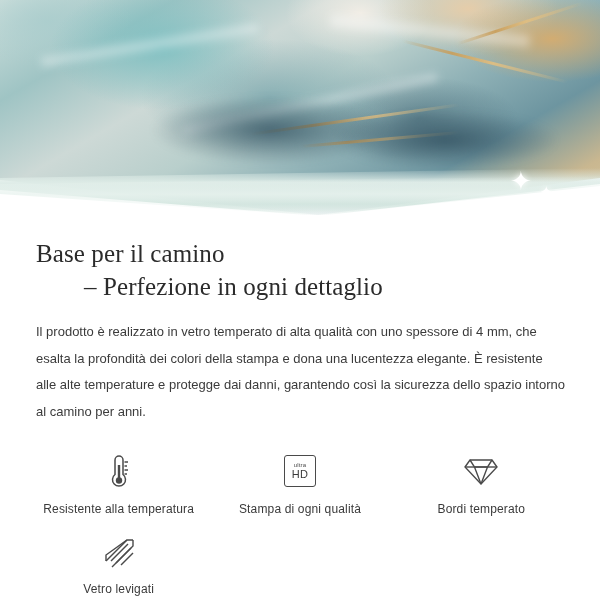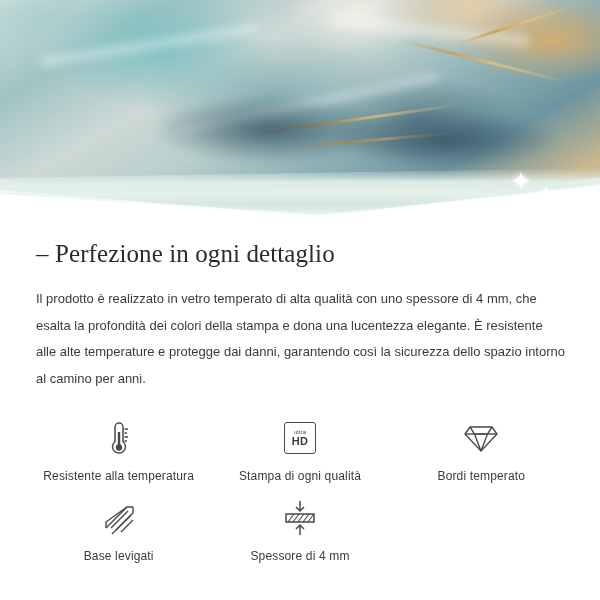--- a/index.html
+++ b/index.html
@@ -95,21 +95,21 @@
   
   .headline {
     margin: 22px 0 0 36px;
     font-family: "Liberation Serif", serif;
     font-size: 25px;
     line-height: 1.32;
     color: #2b2b2b;
     font-weight: 400;
     letter-spacing: 0.1px;
   }
-  .headline .l2 { display: block; }
+  .headline .l2 { display: block; margin-left: 48px; }
 
   
   .para {
     margin: 16px 36px 0 36px;
     width: 530px;
     font-size: 13px;
     line-height: 2.05;
     color: #3b3b3b;
     text-align: left;
   }
@@ -153,21 +153,21 @@
     justify-content: center;
     line-height: 1;
   }
   .hd-top {
     font-size: 6px;
     color: #4a4a4a;
     letter-spacing: 0.2px;
   }
   .hd-bottom {
     font-size: 11px;
-    font-weight: bold;
+    font-weight: normal;
     color: #3a3a3a;
     letter-spacing: 0.2px;
     margin-top: 1px;
   }
 </style>
 </head>
 <body>
 
 <div class="page">
 
@@ -187,20 +187,21 @@
     <div class="hero-dark" style="left:330px; top:110px; width:230px; height:60px;"></div>
 
     <div class="glass-edge"></div>
     <div class="glass-edge2"></div>
 
     <div class="sparkle" style="left:510px; top:168px;">✦</div>
     <div class="sparkle small" style="left:540px; top:184px;">✦</div>
   </div>
 
   <div class="headline">
+    <span>Base per il camino</span>
     <span class="l2">– Perfezione in ogni dettaglio</span>
   </div>
 
   <div class="para">Il prodotto è realizzato in vetro temperato di alta qualità con uno spessore di 4 mm, che esalta la profondità dei colori della stampa e dona una lucentezza elegante. È resistente alle alte temperature e protegge dai danni, garantendo così la sicurezza dello spazio intorno al camino per anni.</div>
 
   <div class="features">
 
     <div class="feature">
       <div class="feature-icon">
         <svg width="34" height="40" viewBox="0 0 34 40" fill="none" stroke="#4a4a4a" stroke-width="1.5">
@@ -245,31 +246,18 @@
         <svg width="38" height="34" viewBox="0 0 38 34" fill="none" stroke="#4a4a4a" stroke-width="1.4">
           <path d="M5 26 L26 5 L33 5 L33 12 L12 33" stroke="none"></path>
           <path d="M6 27 L27 6"></path>
           <path d="M33 6 L33 12 L12 33"></path>
           <path d="M6 27 L6 21 L27 6 L33 6"></path>
           <path d="M11 27 L28 10"></path>
           <path d="M16 29 L31 14"></path>
           <path d="M21 31 L33 19"></path>
         </svg>
       </div>
-      <div class="feature-label">Base levigati</div>
-    </div>
-
-    <div class="feature">
-      <div class="feature-icon">
-        <svg width="40" height="40" viewBox="0 0 40 40" fill="none" stroke="#4a4a4a" stroke-width="1.5">
-          <line x1="20" y1="3" x2="20" y2="12"></line>
-          <path d="M16 9 L20 13 L24 9"></path>
-          <rect x="6" y="16" width="28" height="8"></rect>
-          <path d="M8 24 L14 16 M13 24 L19 16 M18 24 L24 16 M23 24 L29 16 M28 24 L33 17" stroke-width="1.1"></path>
-          <line x1="20" y1="37" x2="20" y2="28"></line>
-          <path d="M16 31 L20 27 L24 31"></path>
-        </svg>
-      </div>
-      <div class="feature-label">Spessore di 4 mm</div>
-    </div>
+      <div class="feature-label">Vetro levigati</div>
+    </div>
+
 
   </div>
 </div>
 
 </body></html>

